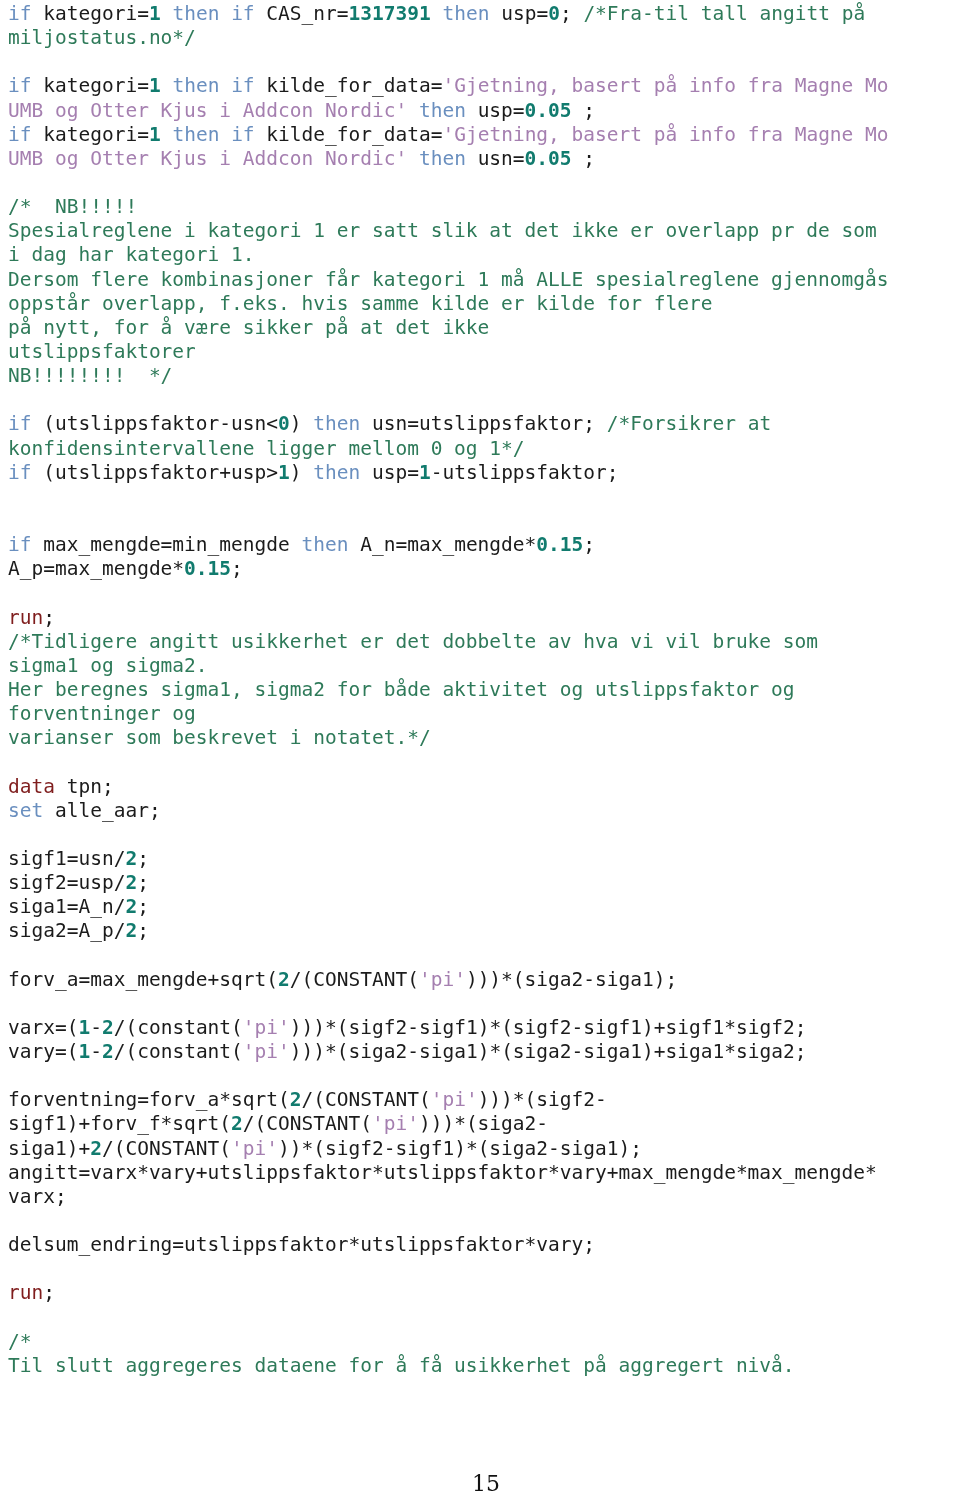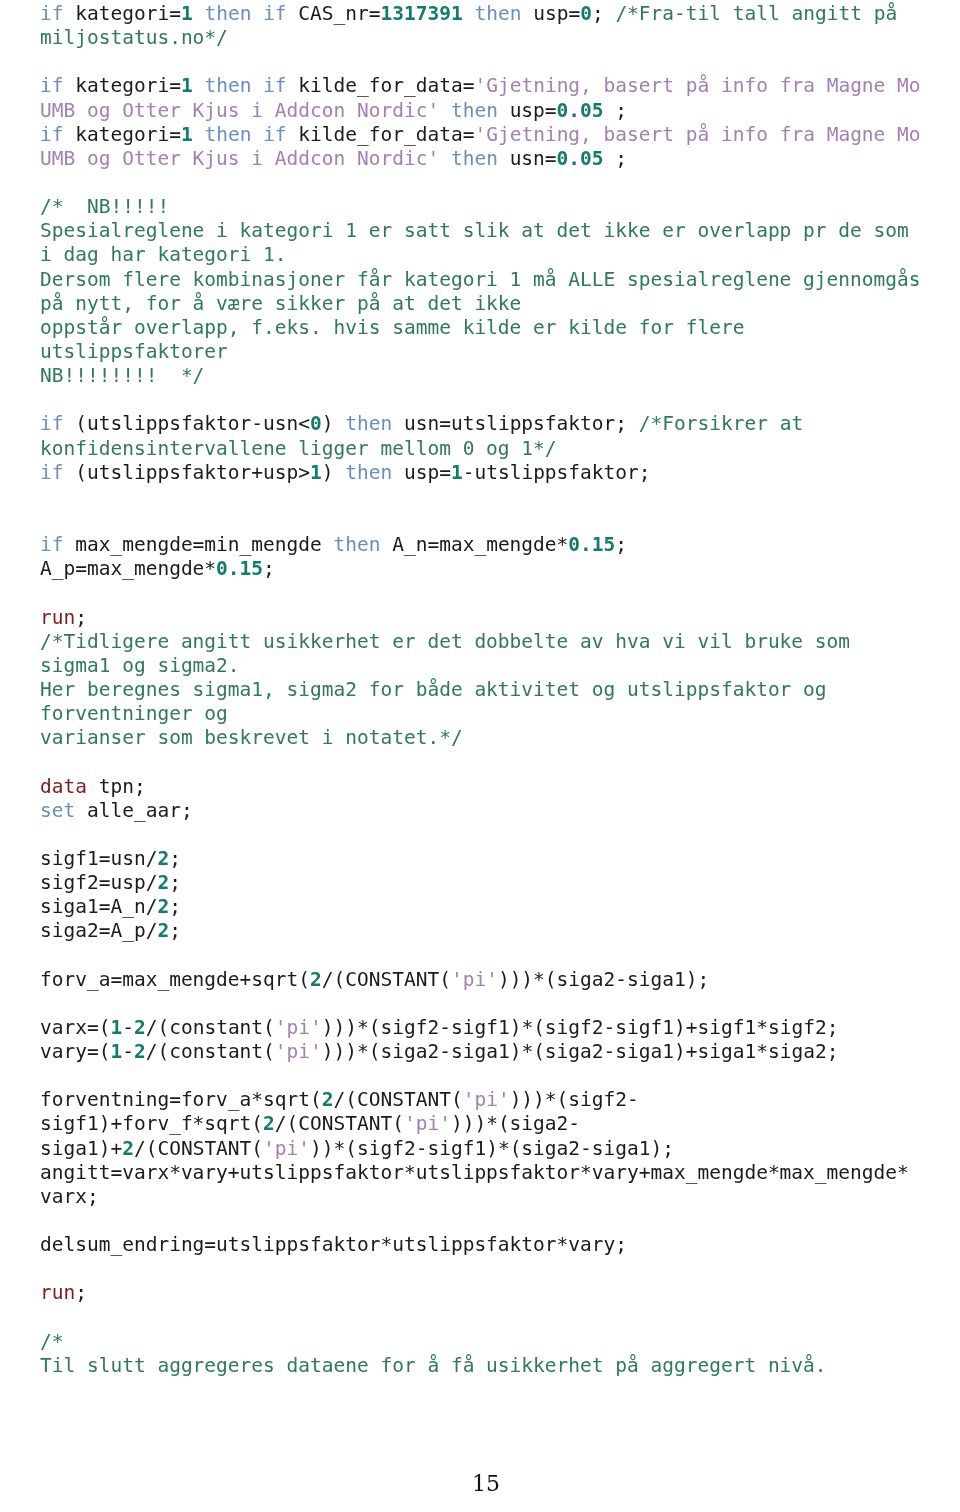--- a/index.html
+++ b/index.html
@@ -18,21 +18,20 @@
   #page {
     position: relative;
     width: 960px;
     height: 1512px;
     background: #ffffff;
     box-sizing: border-box;
     padding: 0px 6px 0px 8px;
   }
   #code-listing {
     padding-top: 2px;
-    margin-left: 32px;
   }
   .code-line {
     font-family: "DejaVu Sans Mono", "Liberation Mono", monospace;
     font-size: 19.5px;
     line-height: 24.15px;
     height: 24.15px;
     color: #1b1b1b;
     white-space: pre;
     letter-spacing: 0px;
     -webkit-font-smoothing: none;
@@ -71,22 +70,22 @@
       <div class="code-line blank">&nbsp;</div>
       <div class="code-line"><span class="tok-kw">if </span><span class="tok-plain">kategori=</span><span class="tok-num">1</span><span class="tok-plain"> </span><span class="tok-kw">then</span><span class="tok-plain"> </span><span class="tok-kw">if</span><span class="tok-plain"> kilde_for_data=</span><span class="tok-str">'Gjetning, basert på info fra Magne Mo</span></div>
       <div class="code-line"><span class="tok-str">UMB og Otter Kjus i Addcon Nordic'</span><span class="tok-plain"> </span><span class="tok-kw">then</span><span class="tok-plain"> usp=</span><span class="tok-num">0.05</span><span class="tok-plain"> ;</span></div>
       <div class="code-line"><span class="tok-kw">if </span><span class="tok-plain">kategori=</span><span class="tok-num">1</span><span class="tok-plain"> </span><span class="tok-kw">then</span><span class="tok-plain"> </span><span class="tok-kw">if</span><span class="tok-plain"> kilde_for_data=</span><span class="tok-str">'Gjetning, basert på info fra Magne Mo</span></div>
       <div class="code-line"><span class="tok-str">UMB og Otter Kjus i Addcon Nordic'</span><span class="tok-plain"> </span><span class="tok-kw">then</span><span class="tok-plain"> usn=</span><span class="tok-num">0.05</span><span class="tok-plain"> ;</span></div>
       <div class="code-line blank">&nbsp;</div>
       <div class="code-line"><span class="tok-cmt">/*  NB!!!!!</span></div>
       <div class="code-line"><span class="tok-cmt">Spesialreglene i kategori 1 er satt slik at det ikke er overlapp pr de som</span></div>
       <div class="code-line"><span class="tok-cmt">i dag har kategori 1.</span></div>
       <div class="code-line"><span class="tok-cmt">Dersom flere kombinasjoner får kategori 1 må ALLE spesialreglene gjennomgås</span></div>
+      <div class="code-line"><span class="tok-cmt">oppstår overlapp, f.eks. hvis samme kilde er kilde for flere</span></div>
       <div class="code-line"><span class="tok-cmt">på nytt, for å være sikker på at det ikke</span></div>
-      <div class="code-line"><span class="tok-cmt">oppstår overlapp, f.eks. hvis samme kilde er kilde for flere</span></div>
       <div class="code-line"><span class="tok-cmt">utslippsfaktorer</span></div>
       <div class="code-line"><span class="tok-cmt">NB!!!!!!!!  */</span></div>
       <div class="code-line blank">&nbsp;</div>
       <div class="code-line"><span class="tok-kw">if</span><span class="tok-plain"> (utslippsfaktor-usn&lt;</span><span class="tok-num">0</span><span class="tok-plain">) </span><span class="tok-kw">then</span><span class="tok-plain"> usn=utslippsfaktor; </span><span class="tok-cmt">/*Forsikrer at</span></div>
       <div class="code-line"><span class="tok-cmt">konfidensintervallene ligger mellom 0 og 1*/</span></div>
       <div class="code-line"><span class="tok-kw">if</span><span class="tok-plain"> (utslippsfaktor+usp&gt;</span><span class="tok-num">1</span><span class="tok-plain">) </span><span class="tok-kw">then</span><span class="tok-plain"> usp=</span><span class="tok-num">1</span><span class="tok-plain">-utslippsfaktor;</span></div>
       <div class="code-line blank">&nbsp;</div>
       <div class="code-line blank">&nbsp;</div>
       <div class="code-line"><span class="tok-kw">if</span><span class="tok-plain"> max_mengde=min_mengde </span><span class="tok-kw">then</span><span class="tok-plain"> A_n=max_mengde*</span><span class="tok-num">0.15</span><span class="tok-plain">;</span></div>
       <div class="code-line"><span class="tok-plain">A_p=max_mengde*</span><span class="tok-num">0.15</span><span class="tok-plain">;</span></div>

